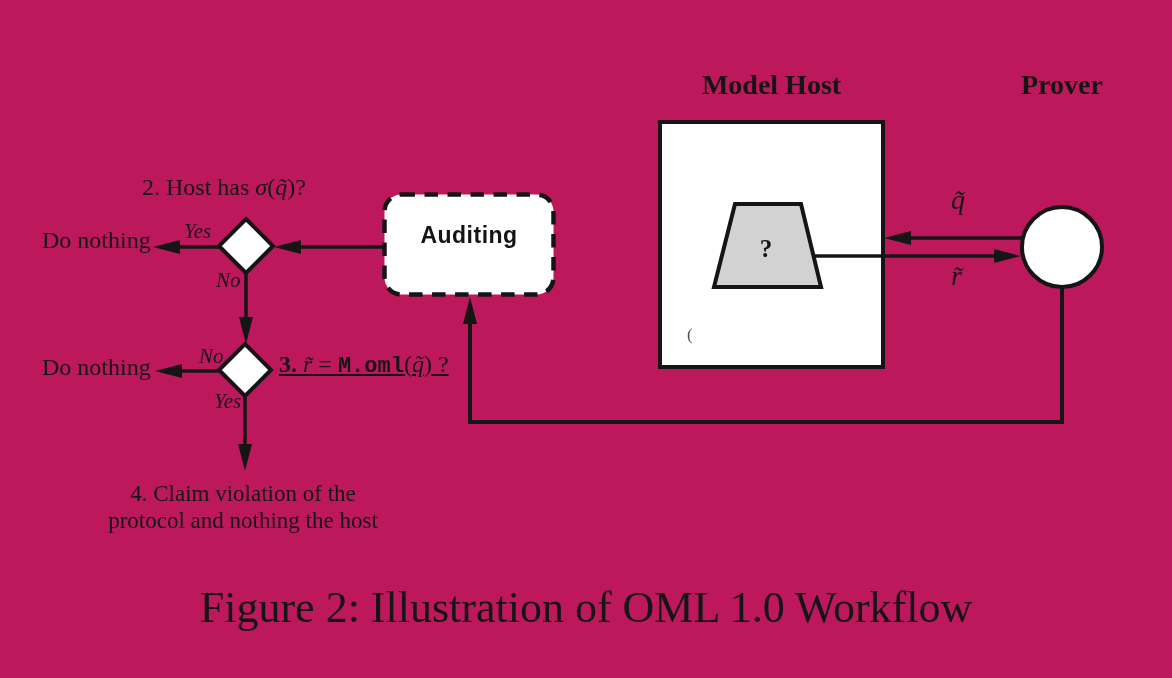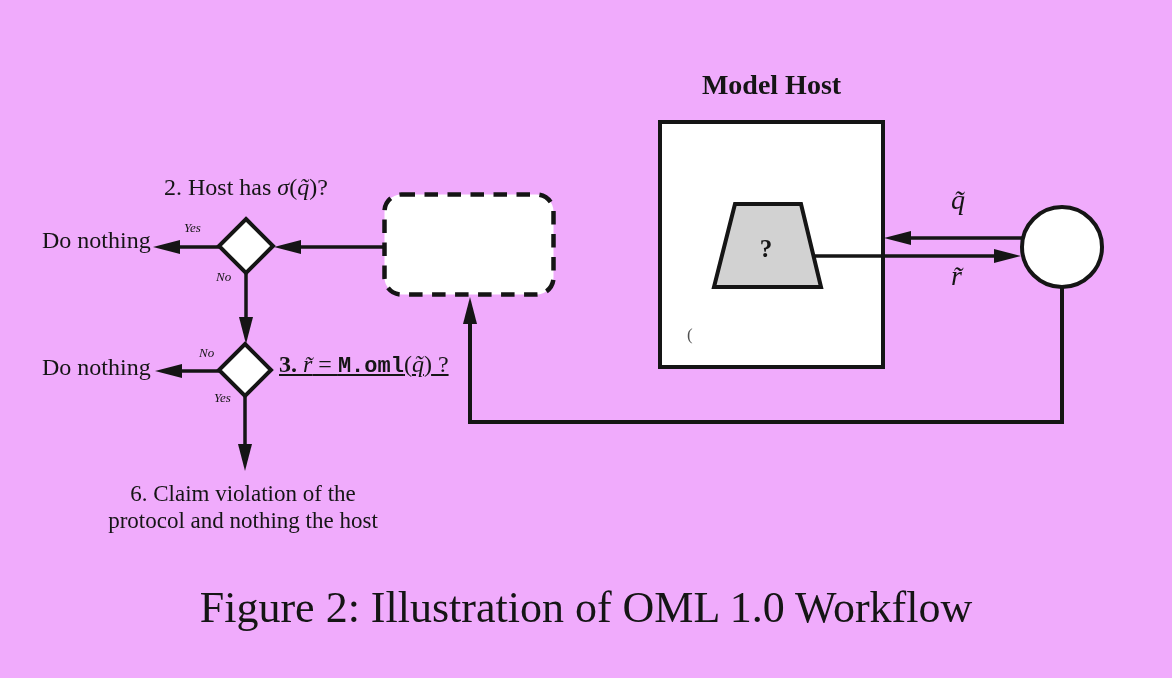--- a/index.html
+++ b/index.html
@@ -1,37 +1,37 @@
 <!DOCTYPE html>
 <html><head>
 <meta charset="utf-8">
 <style>
   html,body { margin:0; padding:0; background:#ffffff; }
   .page {
-    position:relative; width:1172px; height:678px; background:#f0abfc;
+    position:relative; width:1172px; height:678px; background:#be185d;
     font-family:"Liberation Serif","DejaVu Serif",serif; color:#151515; overflow:hidden;
   }
   svg.layer { position:absolute; left:0; top:0; }
   .ink-stroke { stroke:#151515; }
   .ink-fill   { fill:#151515; }
 
   .t { position:absolute; white-space:nowrap; line-height:1; }
   .center { text-align:center; }
   .it { font-style:italic; }
   .b  { font-weight:bold; }
   .mono { font-family:"Liberation Mono","DejaVu Sans Mono",monospace; font-weight:600; font-size:22px; }
 
   .node-title { font-size:28px; font-weight:bold; }
   .audit-label {
     font-family:"Liberation Sans",sans-serif; font-weight:bold;
     font-size:23px; line-height:33px; letter-spacing:0.5px;
   }
   .step { font-size:24px; }
   .step-small { font-size:23px; }
-  .branch { font-size:13px; font-style:italic; }
+  .branch { font-size:21px; font-style:italic; }
   .math-big { font-size:28px; font-style:italic; }
   .caption { font-size:44px; }
   .stray { font-size:17px; opacity:.75; }
 </style>
 </head>
 <body>
 
 <div class="page">
 
   <svg class="layer" width="1172" height="678" viewBox="0 0 1172 678">
@@ -66,43 +66,45 @@
     <polygon points="155,371 182,364 182,378" class="ink-fill"></polygon>
 
     <line x1="245" y1="394" x2="245" y2="447" class="ink-stroke" stroke-width="3.5"></line>
     <polygon points="245,471 238,444 252,444" class="ink-fill"></polygon>
 
     <polygon points="246,219 273,246 246,273 219,246" fill="#ffffff" class="ink-stroke" stroke-width="4"></polygon>
     <polygon points="245,344 271,370 245,396 219,370" fill="#ffffff" class="ink-stroke" stroke-width="4"></polygon>
   </svg>
 
   <div class="t node-title center" style="left:660px; top:71px; width:223px;">Model Host</div>
+  <div class="t node-title center" style="left:1002px; top:71px; width:120px;">Prover</div>
 
   <div class="t audit-label center" style="left:384px; top:219px; width:170px;">
+    <div>Auditing</div>
   </div>
 
   <div class="t b center" style="left:744px; top:236px; width:44px; font-size:25px;">?</div>
 
   <div class="t math-big" style="left:951px; top:186px;">q̃</div>
   <div class="t math-big" style="left:951px; top:262px;">r̃</div>
 
-  <div class="t step" style="left:164px; top:175px;"><span>2. Host has </span><span class="it">σ</span><span>(</span><span class="it">q̃</span><span>)</span><span>?</span></div>
+  <div class="t step" style="left:142px; top:175px;"><span>2. Host has </span><span class="it">σ</span><span>(</span><span class="it">q̃</span><span>)</span><span>?</span></div>
 
   <div class="t step" style="left:42px; top:228px;">Do nothing</div>
   <div class="t branch" style="left:184px; top:221px;">Yes</div>
   <div class="t branch" style="left:216px; top:270px;">No</div>
 
   <div class="t step" style="left:279px; top:352px;text-decoration:underline;"><span class="b">3.</span><span class="it"> r̃</span><span> = </span><span class="mono">M.oml</span><span>(</span><span class="it">q̃</span><span>)</span><span> ?</span></div>
 
   <div class="t step" style="left:42px; top:355px;">Do nothing</div>
   <div class="t branch" style="left:199px; top:346px;">No</div>
   <div class="t branch" style="left:214px; top:391px;">Yes</div>
 
   <div class="t step-small center" style="left:94px; top:480px; width:298px; line-height:27px;">
-    <div>6. Claim violation of the</div>
+    <div>4. Claim violation of the</div>
     <div>protocol and nothing the host</div>
   </div>
 
 
   <div class="t stray" style="left:687px; top:326px;">(</div>
 
   <div class="t caption center" style="left:0; top:586px; width:1172px;">Figure 2: Illustration of OML 1.0 Workflow</div>
 
 </div>
 

